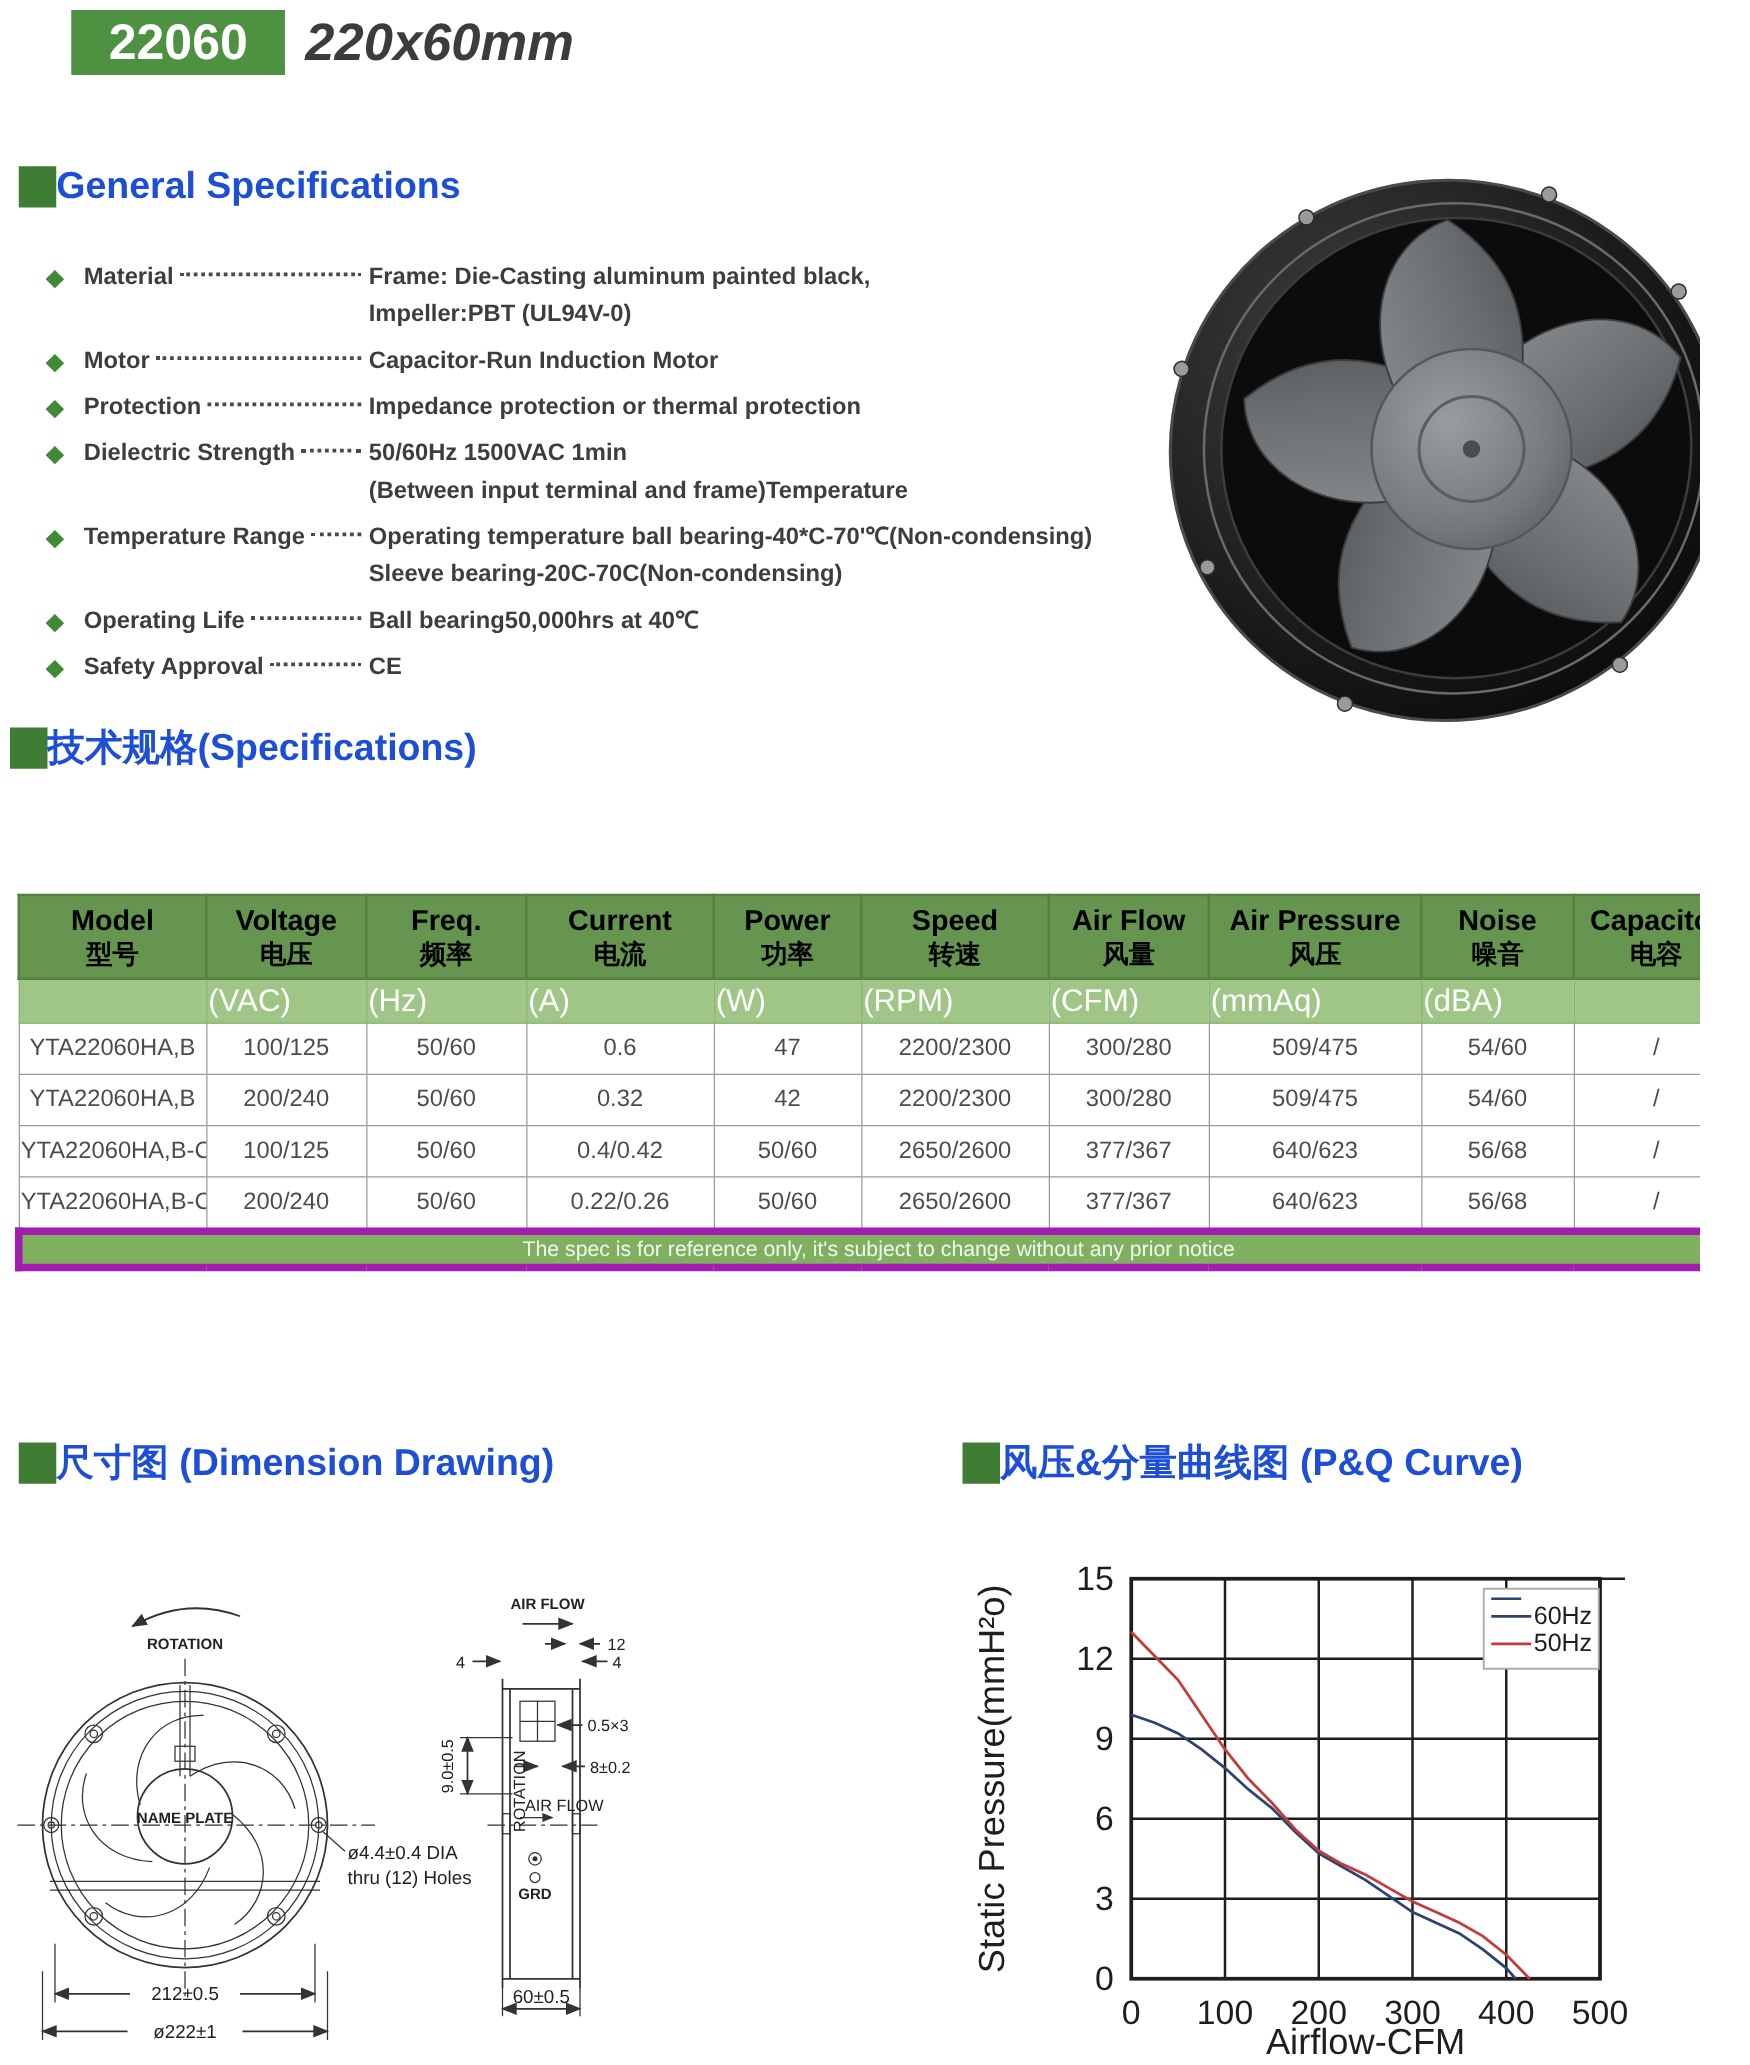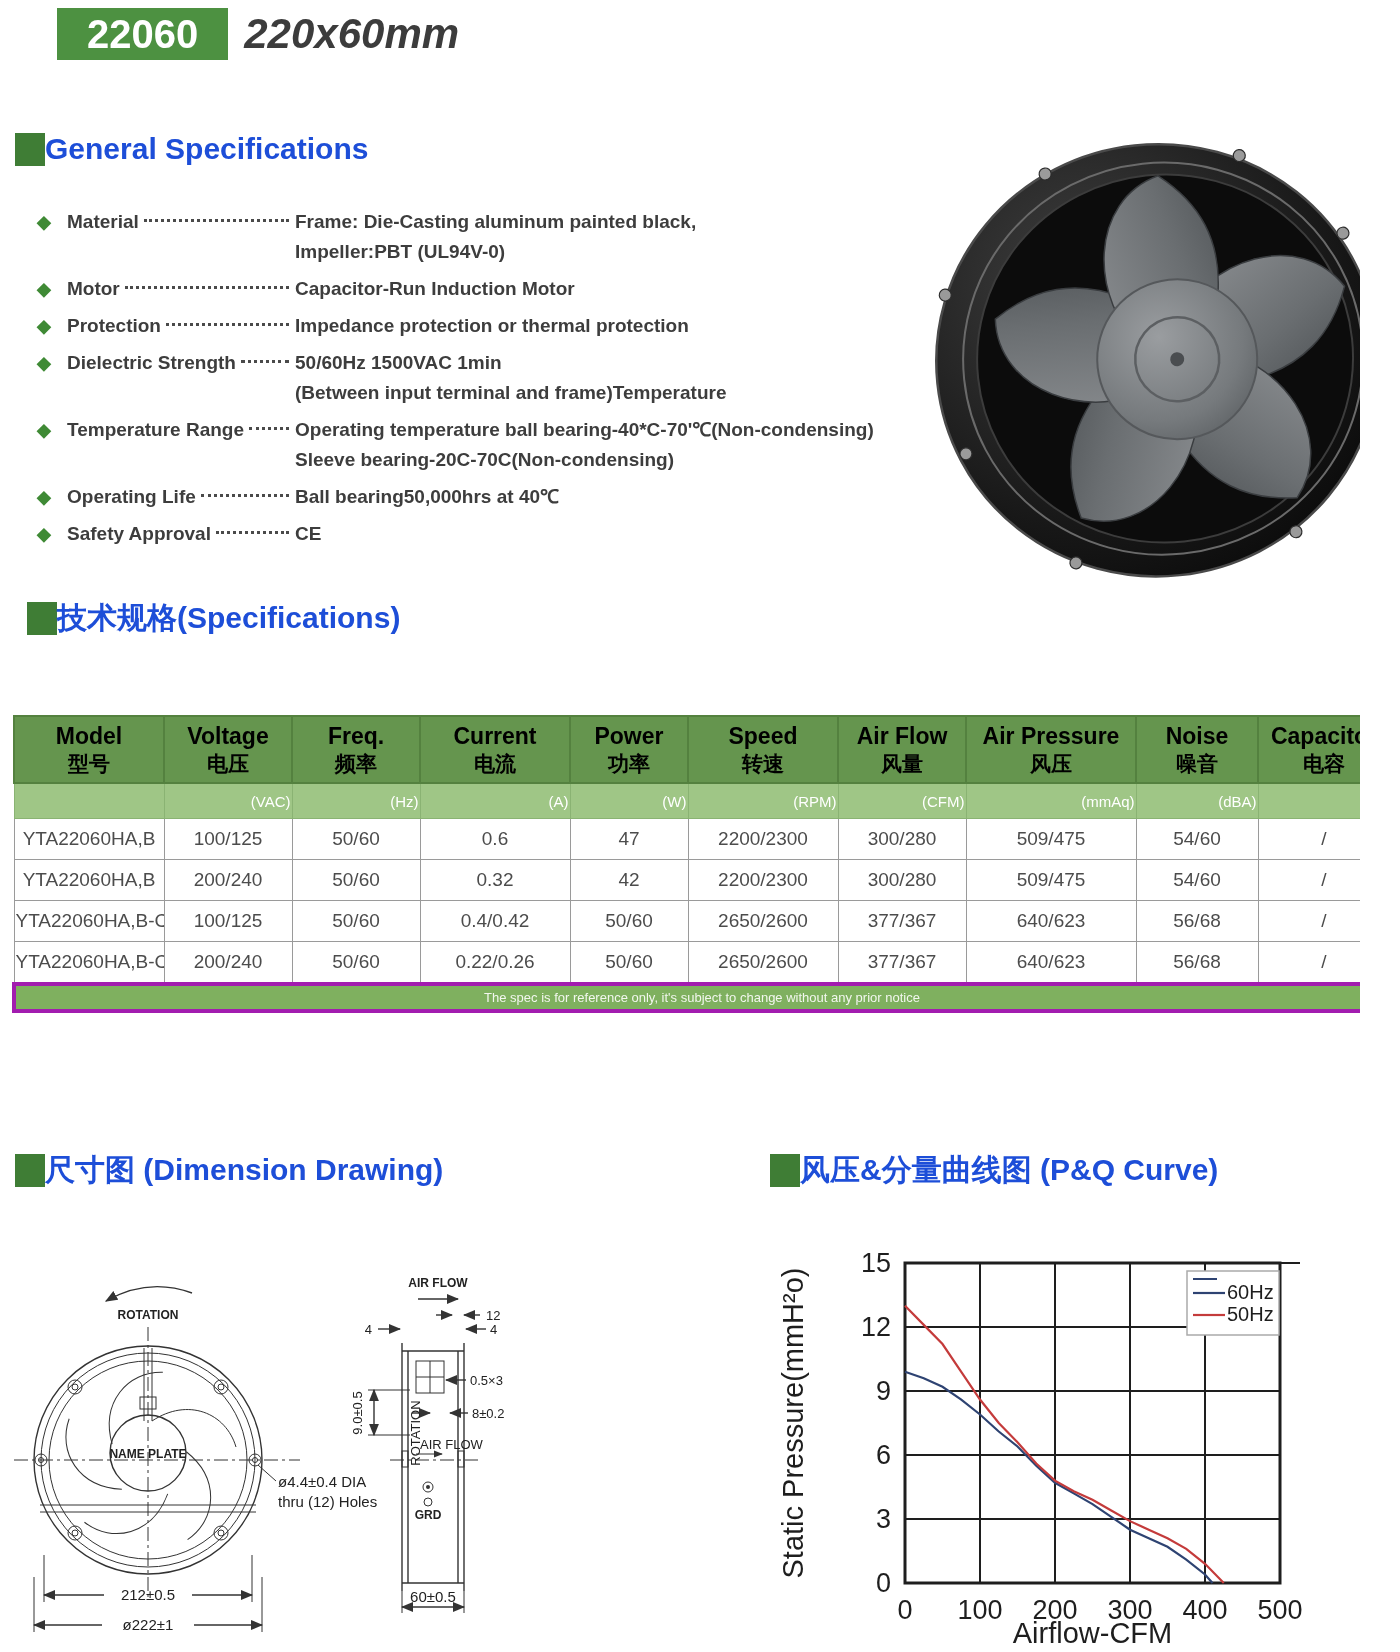--- a/index.html
+++ b/index.html
@@ -19,29 +19,29 @@
             font-weight:bold;color:#3d3d3d;font-size:19px;line-height:28px;}
   .diamond{color:#3f8a35;font-size:18px;line-height:28px;}
   .lblwrap{display:flex;align-items:baseline;min-width:0;justify-content:flex-end;}
   .lbl{white-space:nowrap;}
   .dots{flex:1;border-bottom:3px dotted #4a4a4a;margin:0 6px 0 5px;transform:translateY(-6px);}
   .val{white-space:nowrap;}
   .val div{margin-bottom:2px;}
   
   .fan-photo{position:absolute;left:925px;top:133px;margin:0;}
   
-  .spec-table-title{position:absolute;left:27px;top:578px;margin-top:20px;}
+  .spec-table-title{position:absolute;left:8px;top:578px;}
   .spec-table-wrap{position:absolute;left:12px;top:715px;width:1376px;}
   table{border-collapse:collapse;table-layout:fixed;width:100%;}
   thead th{background:#65954E;color:#000000;border:2px solid #54813f;padding:5px 2px;vertical-align:middle;}
   .th-en{font-size:23px;font-weight:bold;line-height:28px;}
   .th-zh{font-size:21px;font-weight:bold;line-height:27px;}
-  tr.units td{background:#9FC686;color:#fff;font-size:15px;text-align:right;height:32px;border:1px solid #8ab373;}
+  tr.units td{background:#9FC686;color:#fff;font-size:25px;text-align:left;height:32px;border:1px solid #8ab373;}
   tbody td.cell{border:1px solid #9a9a9a;color:#4c4c4c;font-size:19px;text-align:center;height:38px;background:#fff;overflow:hidden;white-space:nowrap;}
-  tr.footnote td{background:#7FB05F;color:#f2f7ee;font-size:13px;text-align:center;height:21px;border:4px solid #a21caf;}
+  tr.footnote td{background:#7FB05F;color:#f2f7ee;font-size:17px;text-align:center;height:21px;border:6px solid #a21caf;}
   
   .dim-title{position:absolute;left:15px;top:1150px;}
   .pq-title{position:absolute;left:770px;top:1150px;}
   
   .dim-svg{position:absolute;left:0px;top:1225px;}
   .pq-svg{position:absolute;left:755px;top:1225px;}
   .cad{stroke:#333;stroke-width:1.4;fill:none;}
   .cadthin{stroke:#333;stroke-width:1;fill:none;}
   .cl{stroke:#333;stroke-width:1;fill:none;stroke-dasharray:14 4 3 4;}
   .cadtext{fill:#222;font-size:15px;font-family:"Liberation Sans",sans-serif;}

